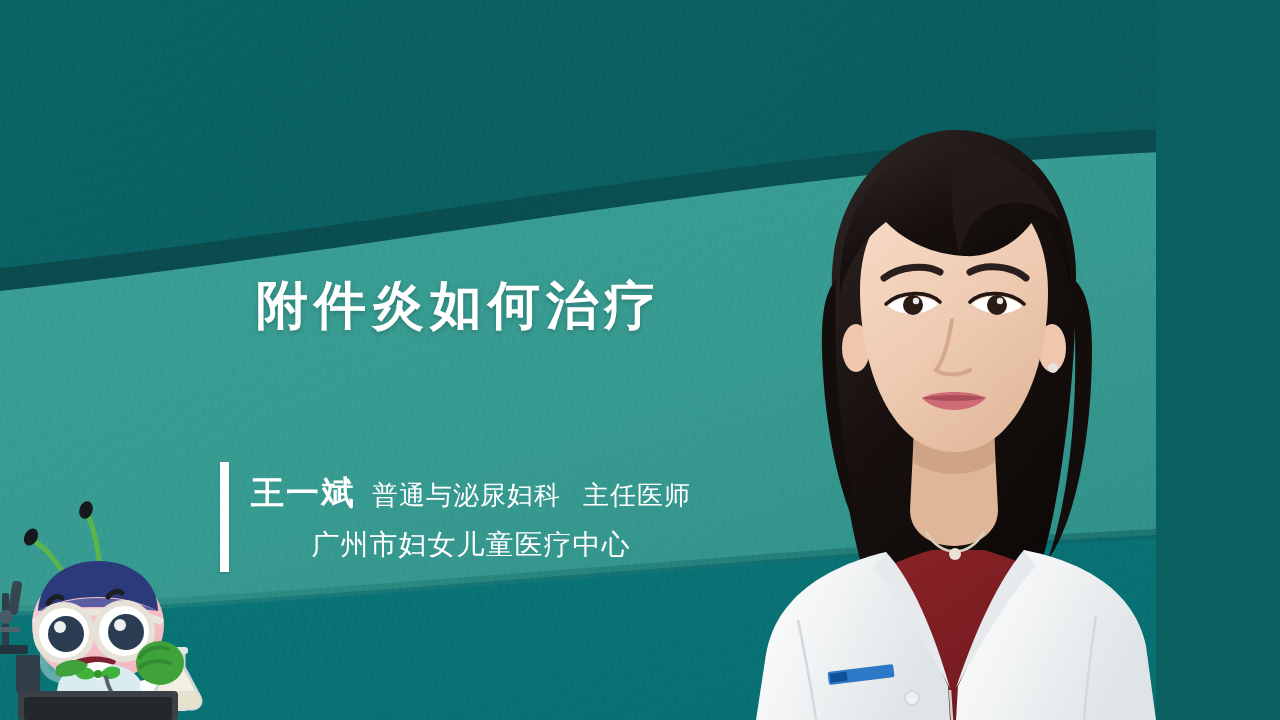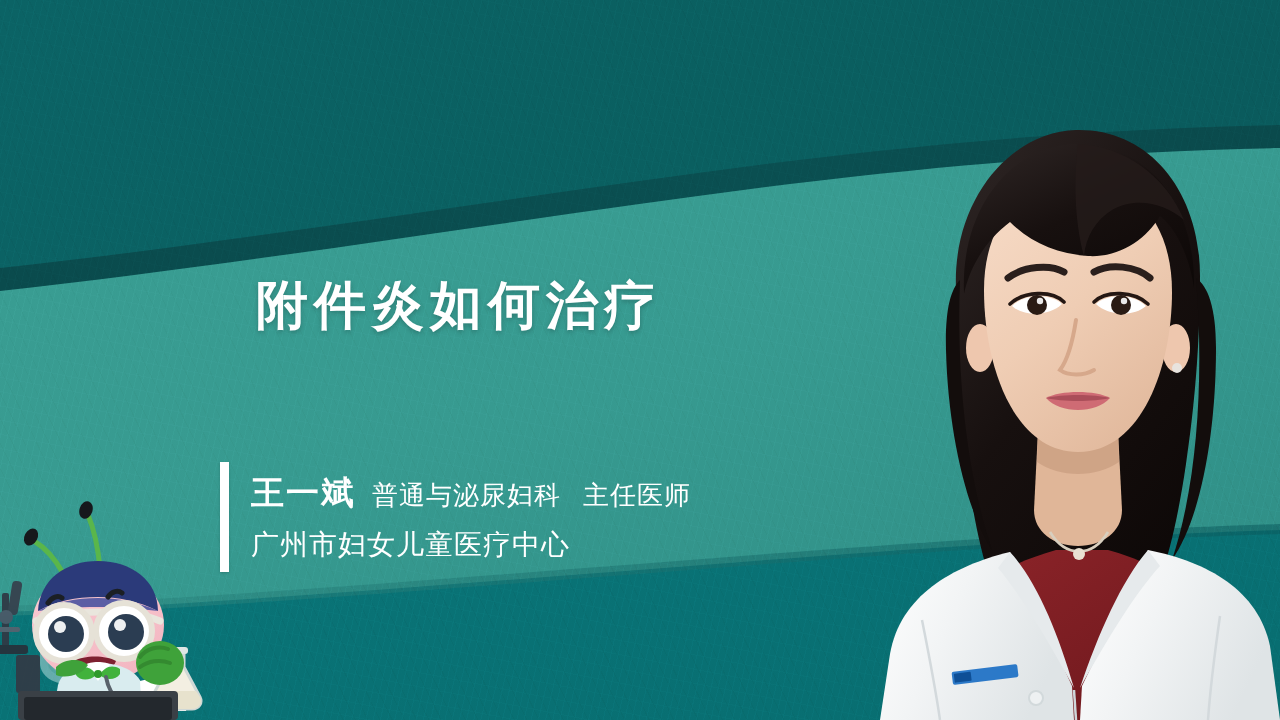--- a/index.html
+++ b/index.html
@@ -2,21 +2,21 @@
 <html><head>
 <meta charset="utf-8">
 <style>
   * { margin:0; padding:0; box-sizing:border-box; }
   html, body {
     width:1280px; height:720px; overflow:hidden;
     background:#0a5f60;
     font-family:"Liberation Sans","DejaVu Sans",sans-serif;
   }
   #stage {
-    position:relative; width:1280px; height:720px; overflow:hidden;
+    position:relative; width:1156px; height:720px; overflow:hidden;
   }
   
   .bg-layer { position:absolute; inset:0; }
   .bg-svg { position:absolute; inset:0; width:1280px; height:720px; display:block; }
 
   
   .texture {
     position:absolute; inset:0; pointer-events:none;
     opacity:.13;
     background:
@@ -57,20 +57,21 @@
     font-size:26px; color:#ffffff; margin-left:16px; letter-spacing:1px;
     font-family:"DejaVu Sans","Liberation Sans",sans-serif;
   }
   #doctor-title {
     font-size:26px; color:#ffffff; margin-left:22px; letter-spacing:1px;
     font-family:Liberation Serif, serif;
   }
   #doctor-hospital {
     font-size:28px; color:#ffffff; letter-spacing:1px; white-space:nowrap;
     font-family:"DejaVu Sans","Liberation Sans",sans-serif;
+    text-align:center;
   }
 
   
   #portrait {
     position:absolute; right:0px; bottom:0px;
     width:420px; height:640px;
   }
   #portrait svg { display:block; width:420px; height:640px; }
 
   

